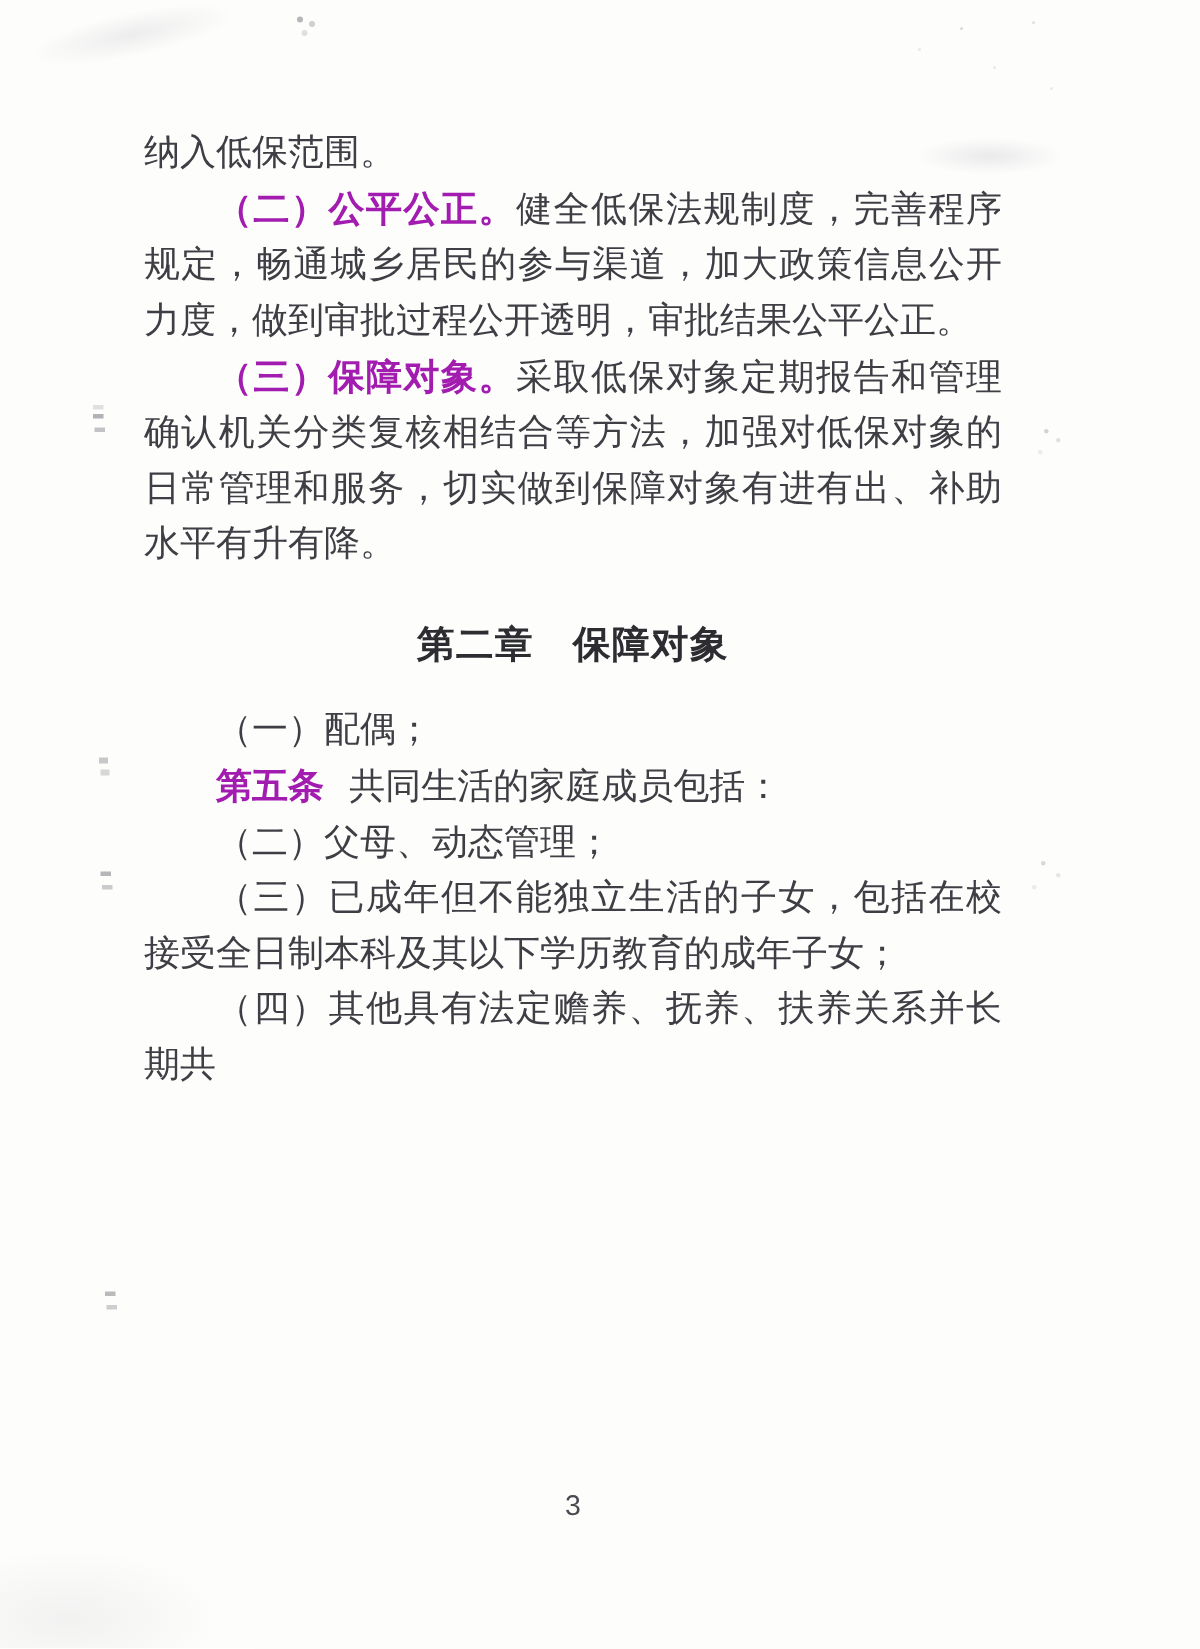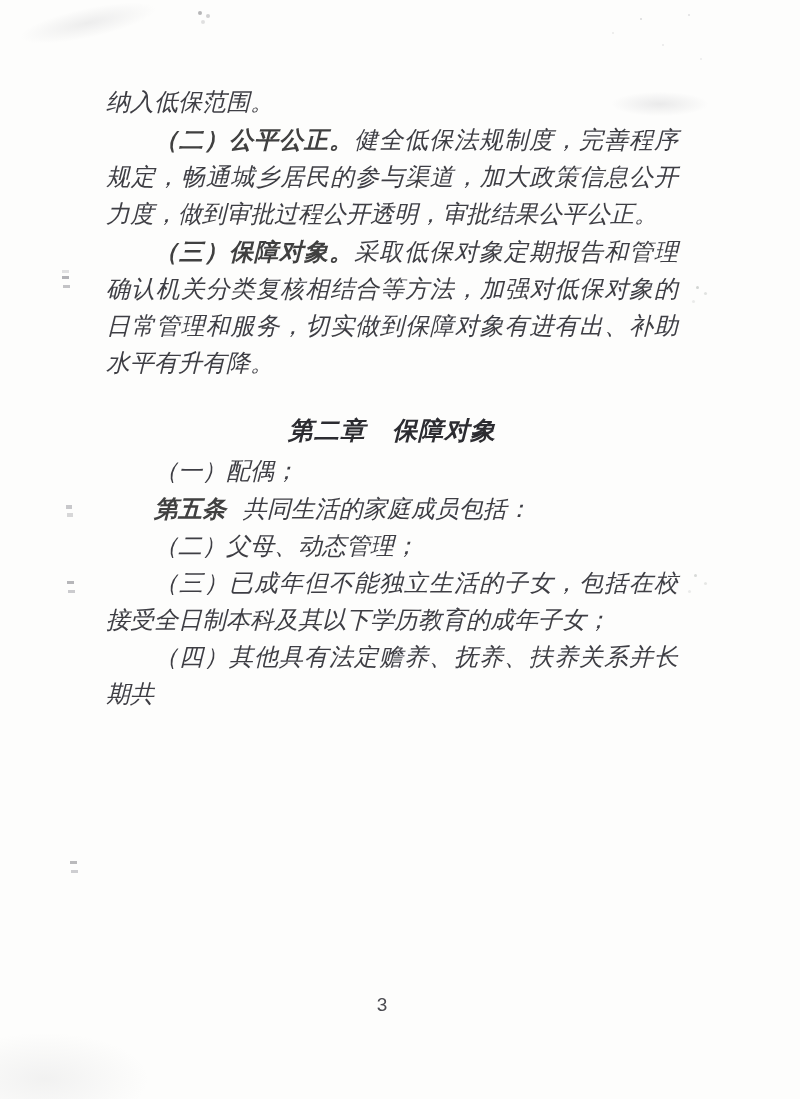--- a/index.html
+++ b/index.html
@@ -9,45 +9,44 @@
     width: 800px;
     height: 1099px;
     background: #fdfdfc;
     overflow: hidden;
     font-family: "Liberation Serif", "DejaVu Serif", serif;
     color: #3e3e44;
   }
 
   .content {
     position: absolute;
-    left: 106px;
+    left: 96px;
     top: 84px;
     width: 572px;
     font-size: 24px;
     line-height: 37px;
-    font-style: italic;
   }
 
   .para {
     margin: 0;
     text-align: justify;
     text-align-last: left;
     text-indent: 2em;
   }
   .para.flush { text-indent: 0; }
 
   .bold {
     font-weight: 700;
-    color: #404040;
+    color: #a21caf;
     font-family: "Liberation Sans", "DejaVu Sans", sans-serif;
   }
   .article-label { margin-right: 0.7em; }
 
   .chapter {
-    margin: 30px 0 4px 0;
+    margin: 30px 0 20px 0;
     text-align: center;
     font-size: 25px;
     font-weight: 700;
     letter-spacing: 1px;
     color: #2c2c31;
     font-family: "Liberation Sans", "DejaVu Sans", sans-serif;
   }
 
   .page-number {
     position: absolute;

